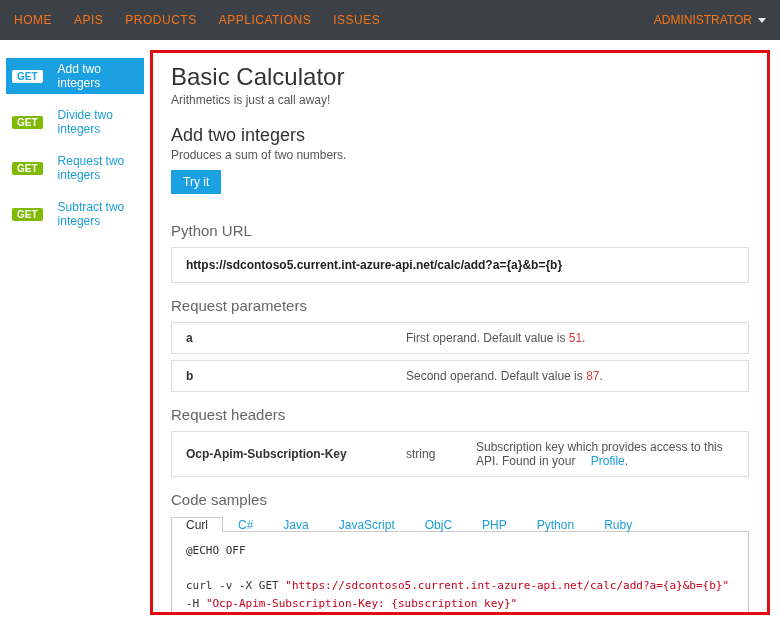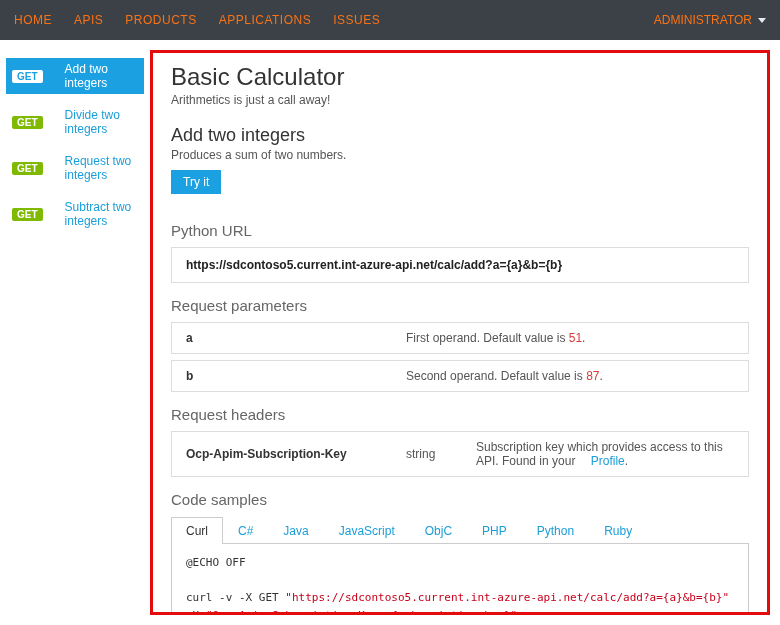--- a/index.html
+++ b/index.html
@@ -36,21 +36,21 @@
     height: calc(625px - 40px);
   }
   .sidebar {
     width: 150px;
     padding: 18px 6px 0 6px;
     flex-shrink:0;
   }
   .side-item {
     display:flex;
     align-items:center;
-    gap:22px;
+    gap:15px;
     padding:4px 6px;
     margin-bottom:10px;
     font-size:12px;
     cursor:pointer;
     justify-content:flex-end;
   }
   .side-item .badge {
     background:#7fb900;
     color:#fff;
     font-size:10px;
@@ -105,21 +105,21 @@
   .param-desc { flex:1; color:#555; }
   .param-desc .defval { color:#d93a3a; }
   .param-desc a { color:#1a9ed9; text-decoration:none;margin-left:12px; }
 
   .tabs {
     display:flex;
     border-bottom:1px solid #ccc;
     margin-top:6px;
   }
   .tab {
-    padding:6px 14px;
+    padding:0 14px;
     font-size:12px;
     color:#1a9ed9;
     cursor:pointer;
     border:1px solid transparent;
     border-bottom:none;
     position:relative;
     top:1px;
   }
   .tab.active {
     color:#333;

